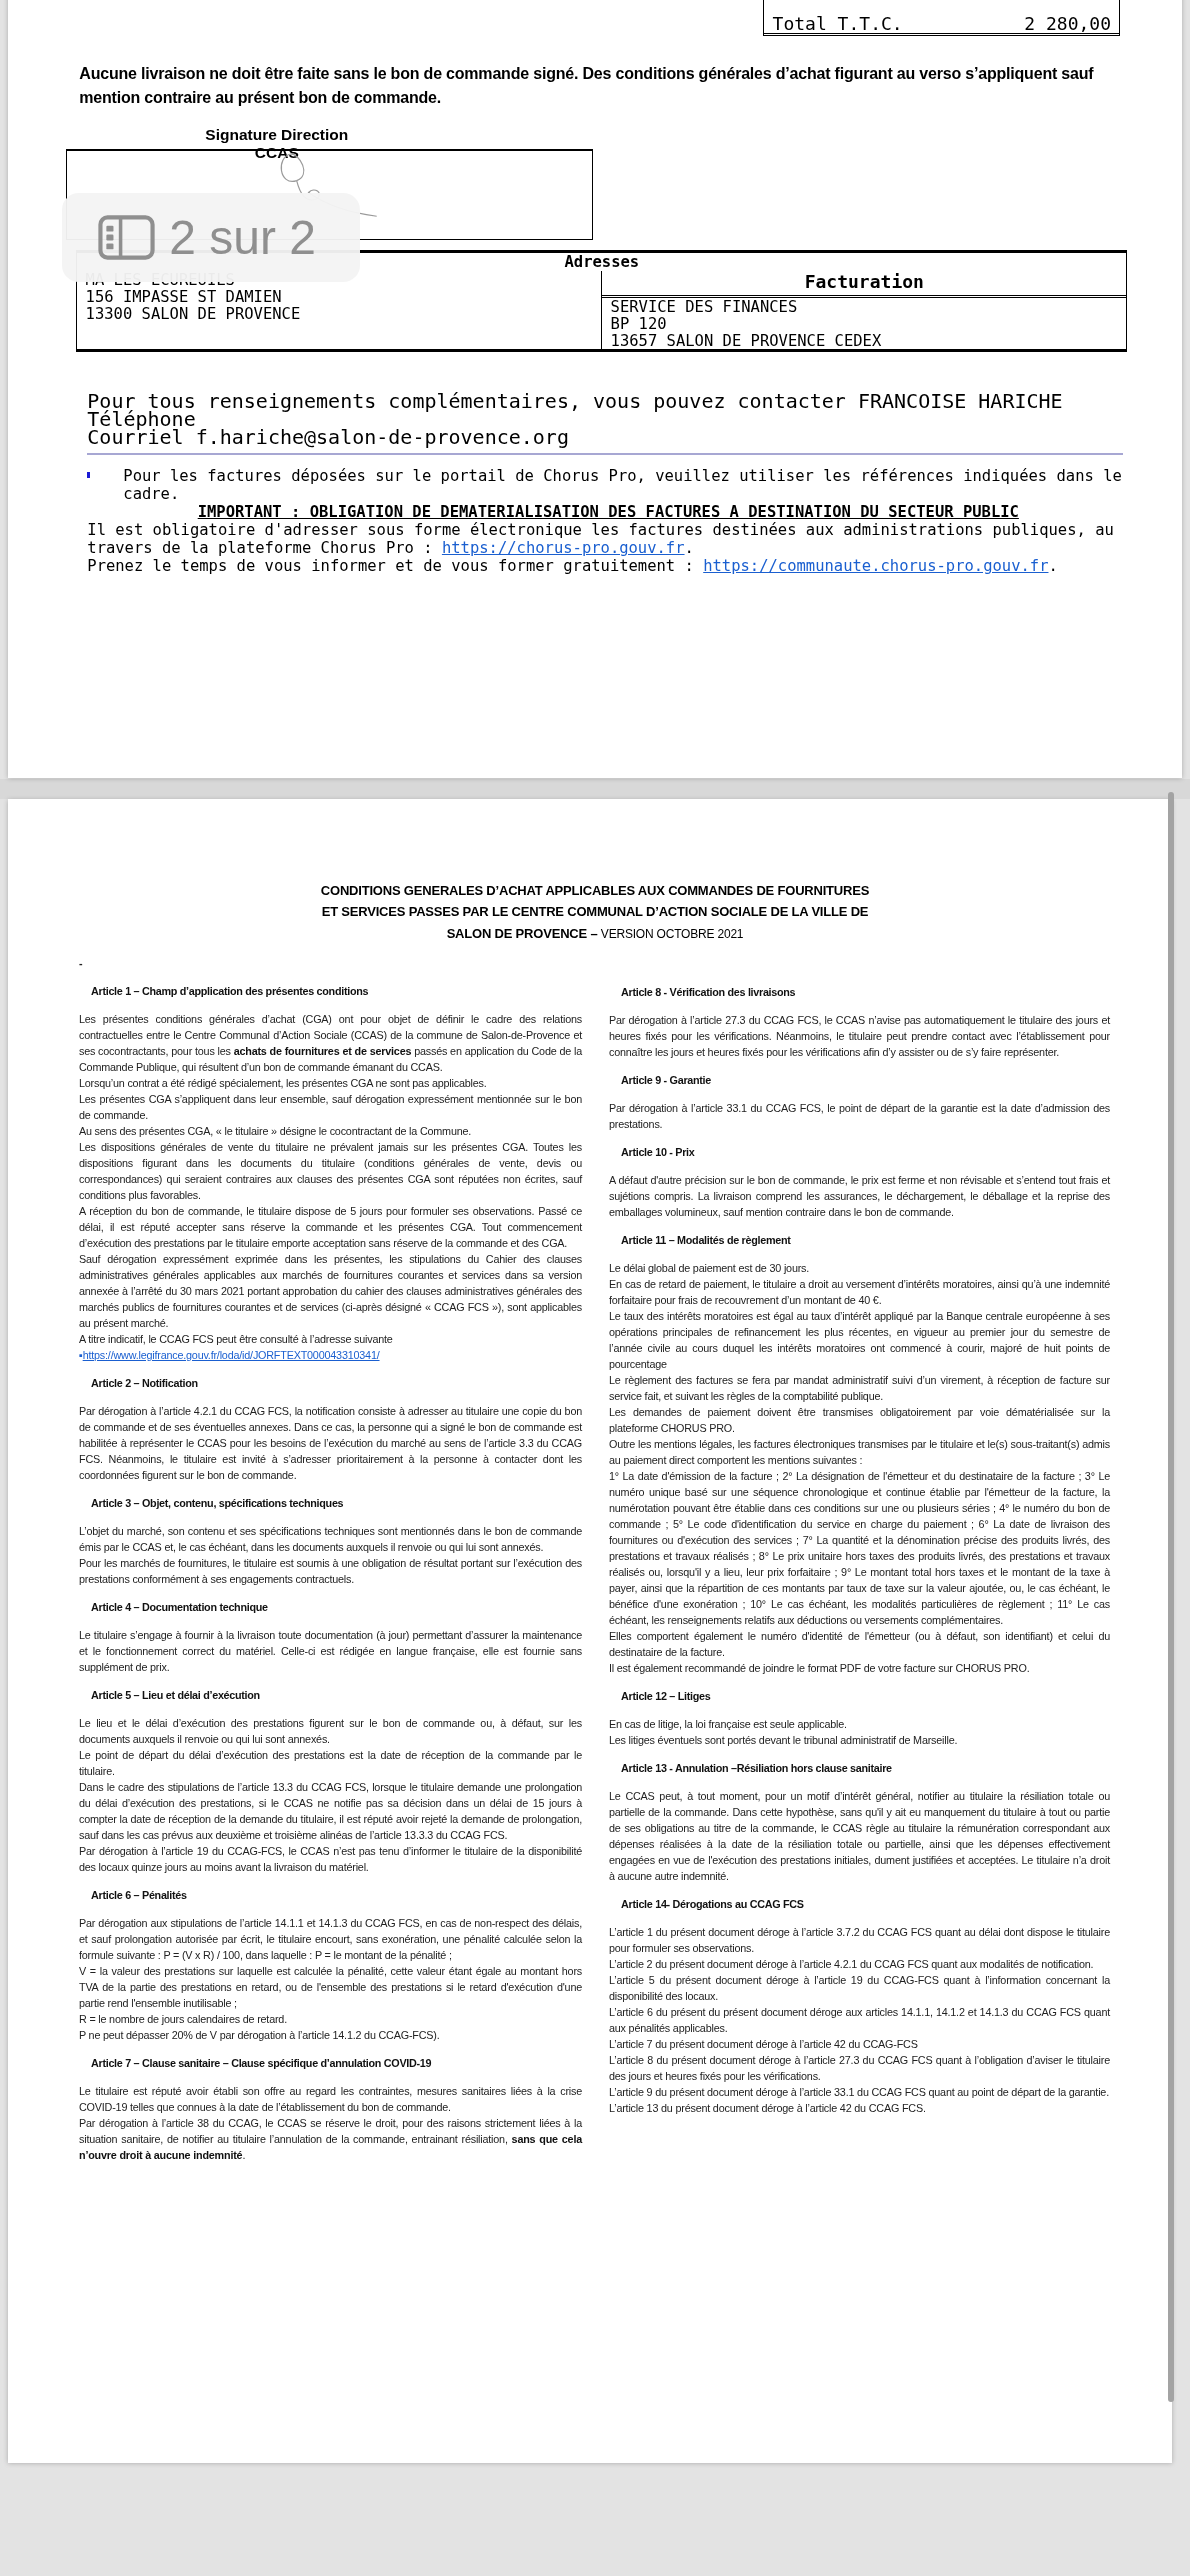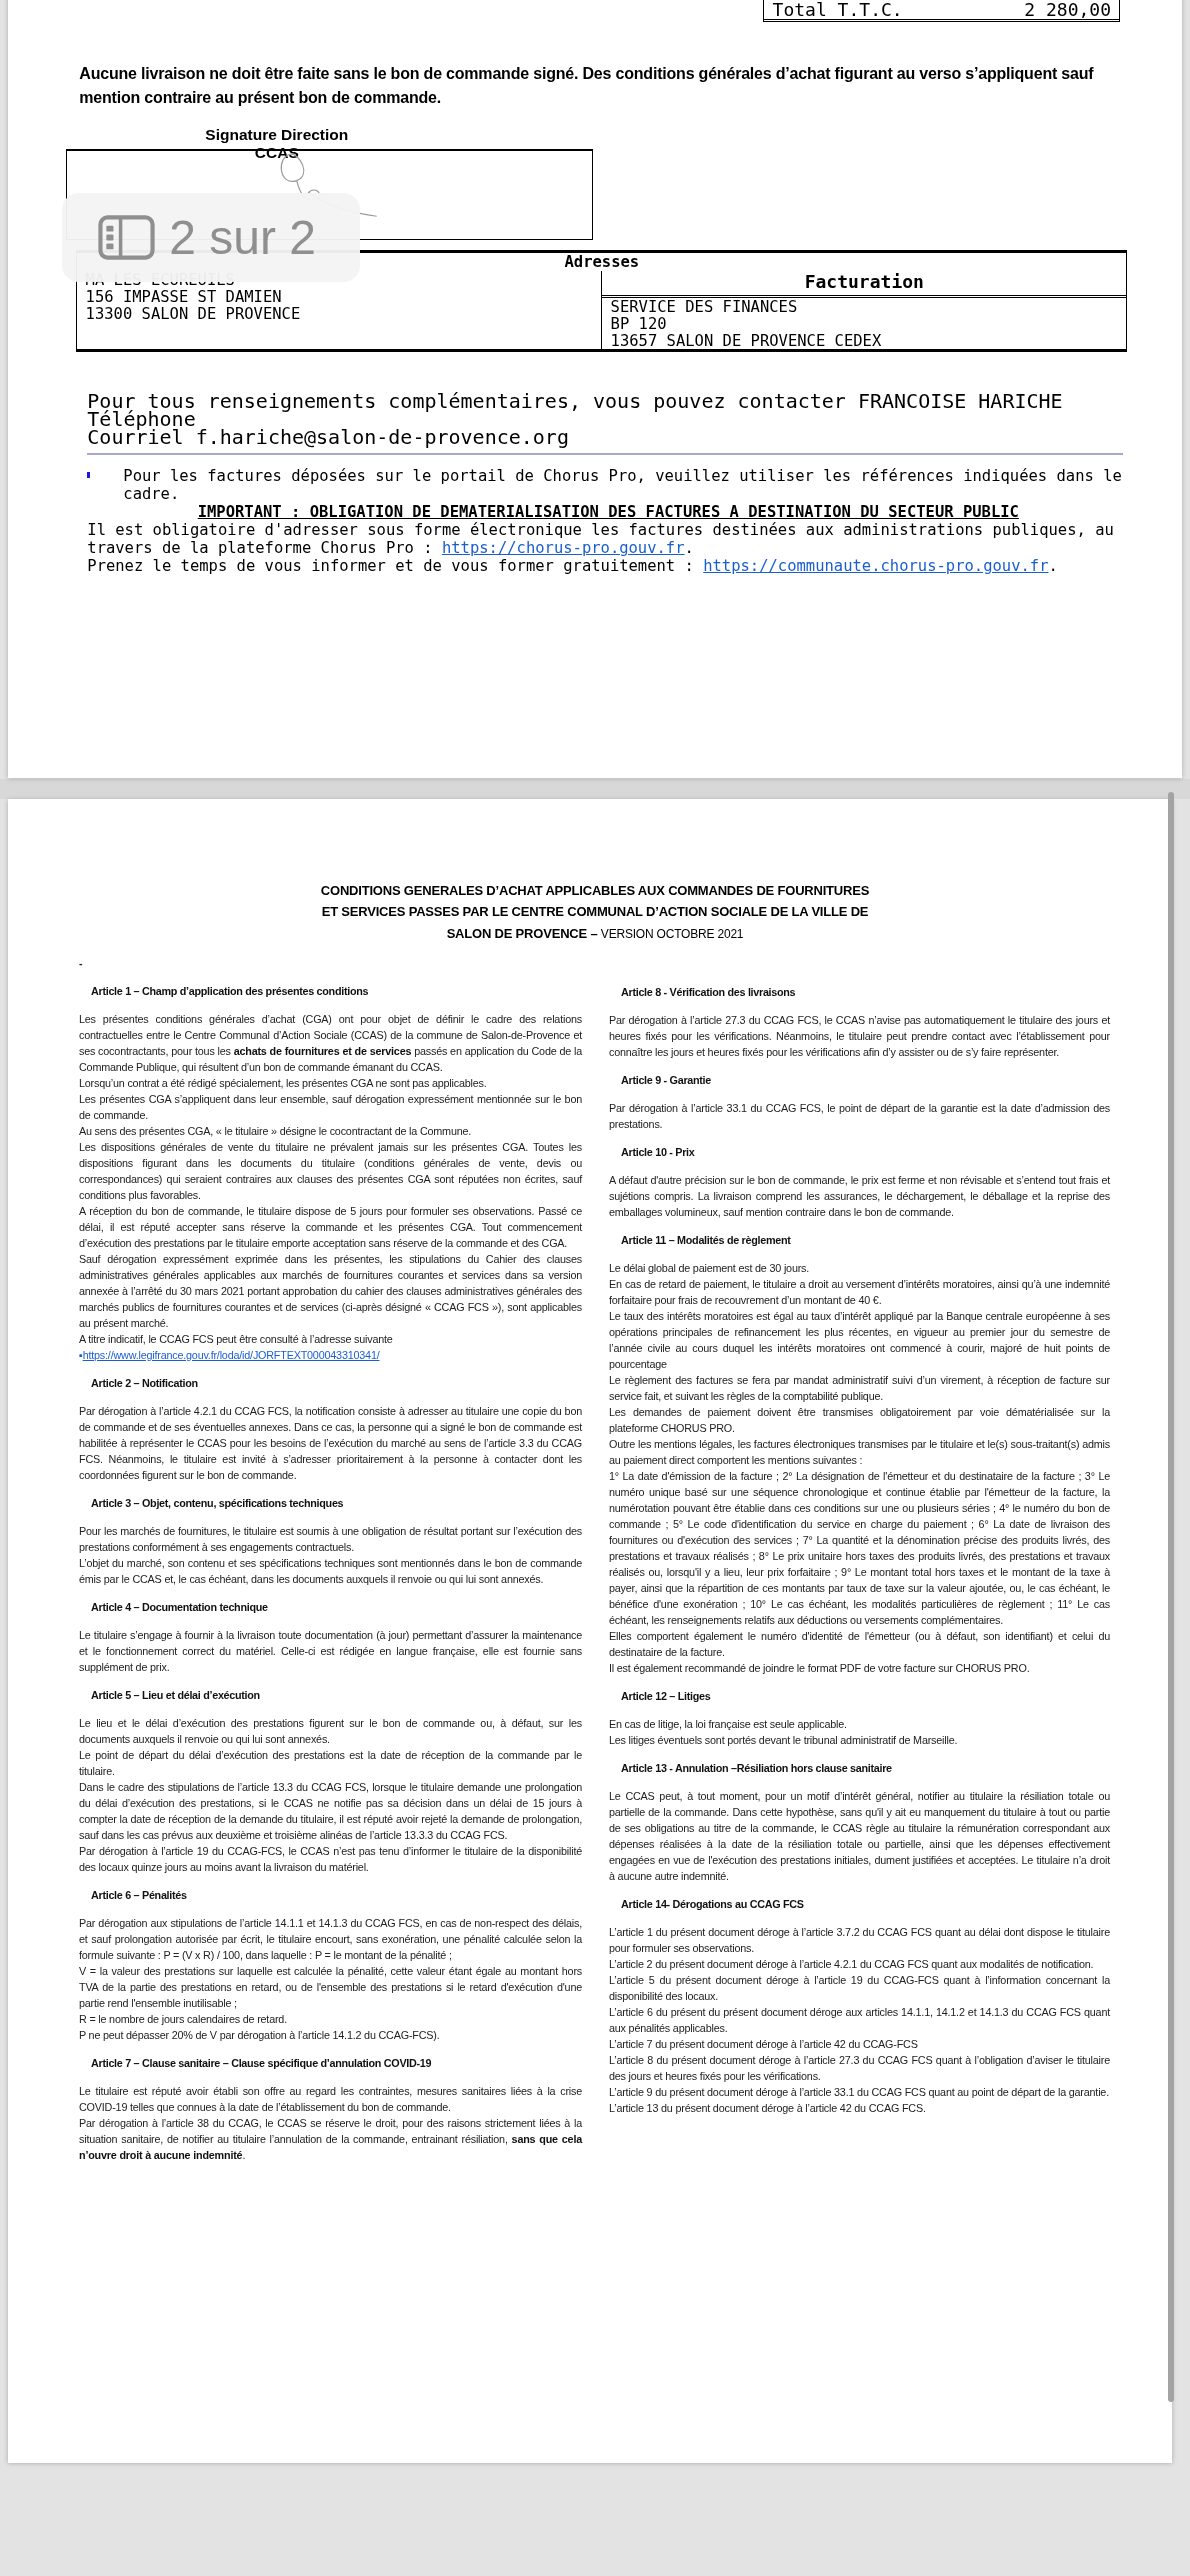--- a/index.html
+++ b/index.html
@@ -3,21 +3,21 @@
 <meta charset="utf-8">
 <style>
   html, body { margin:0; padding:0; }
   body { width:1190px; height:2576px; background:#e3e3e3; position:relative; overflow:hidden; font-family:"Liberation Sans", sans-serif; }
   .page { position:absolute; background:#fff; box-shadow:0 1.2px 4.8px rgba(0,0,0,0.25); }
   #page1 { left:8.3px; top:-6px; width:1174px; height:784px; }
   #page2 { left:8.3px; top:799px; width:1164px; height:1664px; }
   .gapbar { position:absolute; left:0; top:779px; width:1190px; height:20px; background:#d8d8d8; }
 
   .mono { font-family:"DejaVu Sans Mono", "Liberation Mono", monospace; }
-  .total-box { position:absolute; left:755px; top:0; width:357px; height:22px; border:1.8px solid #000; border-top:none; border-bottom:3.6px double #000; font-size:18px; display:flex; justify-content:space-between; align-items:flex-end; padding:0 8.3px; box-sizing:border-box; line-height:16.7px; }
+  .total-box { position:absolute; left:755px; top:0; width:357px; height:36px; border:1.8px solid #000; border-top:none; border-bottom:3.6px double #000; font-size:18px; display:flex; justify-content:space-between; align-items:flex-end; padding:0 8.3px; box-sizing:border-box; line-height:16.7px; }
   .notice { position:absolute; left:71px; top:63px; width:1048px; font-weight:bold; font-size:16px; line-height:24px; letter-spacing:-0.2px; }
   .sig-title { position:absolute; left:179px; top:127px; width:179px; text-align:center; font-weight:bold; font-size:15.5px; }
   .sig-box { position:absolute; left:58px; top:149px; width:525px; height:88px; border:1.2px solid #000; border-top:2.4px solid #000; }
   .sig-scribble { position:absolute; left:167px; top:0; }
   .pager { position:absolute; left:62px; top:193px; width:298px; height:89px; background:rgba(244,244,244,0.96); border-radius:16.7px; display:flex; align-items:center; padding-left:36px; box-sizing:border-box; gap:14.3px; color:#8f8f8f; font-size:48px; }
   .addr { position:absolute; left:68px; top:260px; width:1049px; border:1.8px solid #000; border-top:3.6px solid #000; border-bottom:3.6px solid #000; font-size:15.5px; }
   .addr-title { text-align:center; font-weight:bold; height:18px; line-height:18px; }
   .addr-cols { display:flex; }
   .addr-cols > div { flex:1; }
   .addr-cols > div:first-child { border-right:1.2px solid #000; }
@@ -130,22 +130,22 @@
   <p>Les dispositions générales de vente du titulaire ne prévalent jamais sur les présentes CGA. Toutes les dispositions figurant dans les documents du titulaire (conditions générales de vente, devis ou correspondances) qui seraient contraires aux clauses des présentes CGA sont réputées non écrites, sauf conditions plus favorables.</p>
   <p>A réception du bon de commande, le titulaire dispose de 5 jours pour formuler ses observations. Passé ce délai, il est réputé accepter sans réserve la commande et les présentes CGA. Tout commencement d’exécution des prestations par le titulaire emporte acceptation sans réserve de la commande et des CGA.</p>
   <p>Sauf dérogation expressément exprimée dans les présentes, les stipulations du Cahier des clauses administratives générales applicables aux marchés de fournitures courantes et services dans sa version annexée à l’arrêté du 30 mars 2021 portant approbation du cahier des clauses administratives générales des marchés publics de fournitures courantes et de services (ci-après désigné « CCAG FCS »), sont applicables au présent marché.</p>
   <p>A titre indicatif, le CCAG FCS peut être consulté à l’adresse suivante</p>
   <p><span style="color:#1a5fd0;font-weight:bold;">▪</span><a class="lnk">https://www.legifrance.gouv.fr/loda/id/JORFTEXT000043310341/</a></p>
 
   <h4>Article 2 – Notification</h4>
   <p>Par dérogation à l’article 4.2.1 du CCAG FCS, la notification consiste à adresser au titulaire une copie du bon de commande et de ses éventuelles annexes. Dans ce cas, la personne qui a signé le bon de commande est habilitée à représenter le CCAS pour les besoins de l’exécution du marché au sens de l’article 3.3 du CCAG FCS. Néanmoins, le titulaire est invité à s’adresser prioritairement à la personne à contacter dont les coordonnées figurent sur le bon de commande.</p>
 
   <h4>Article 3 – Objet, contenu, spécifications techniques</h4>
+  <p>L’objet du marché, son contenu et ses spécifications techniques sont mentionnés dans le bon de commande émis par le CCAS et, le cas échéant, dans les documents auxquels il renvoie ou qui lui sont annexés.</p>
   <p>Pour les marchés de fournitures, le titulaire est soumis à une obligation de résultat portant sur l’exécution des prestations conformément à ses engagements contractuels.</p>
-  <p>L’objet du marché, son contenu et ses spécifications techniques sont mentionnés dans le bon de commande émis par le CCAS et, le cas échéant, dans les documents auxquels il renvoie ou qui lui sont annexés.</p>
 
   <h4>Article 4 – Documentation technique</h4>
   <p>Le titulaire s’engage à fournir à la livraison toute documentation (à jour) permettant d’assurer la maintenance et le fonctionnement correct du matériel. Celle-ci est rédigée en langue française, elle est fournie sans supplément de prix.</p>
 
   <h4>Article 5 – Lieu et délai d’exécution</h4>
   <p>Le lieu et le délai d’exécution des prestations figurent sur le bon de commande ou, à défaut, sur les documents auxquels il renvoie ou qui lui sont annexés.</p>
   <p>Le point de départ du délai d’exécution des prestations est la date de réception de la commande par le titulaire.</p>
   <p>Dans le cadre des stipulations de l’article 13.3 du CCAG FCS, lorsque le titulaire demande une prolongation du délai d’exécution des prestations, si le CCAS ne notifie pas sa décision dans un délai de 15 jours à compter la date de réception de la demande du titulaire, il est réputé avoir rejeté la demande de prolongation, sauf dans les cas prévus aux deuxième et troisième alinéas de l’article 13.3.3 du CCAG FCS.</p>
   <p>Par dérogation à l’article 19 du CCAG-FCS, le CCAS n’est pas tenu d’informer le titulaire de la disponibilité des locaux quinze jours au moins avant la livraison du matériel.</p>
 

